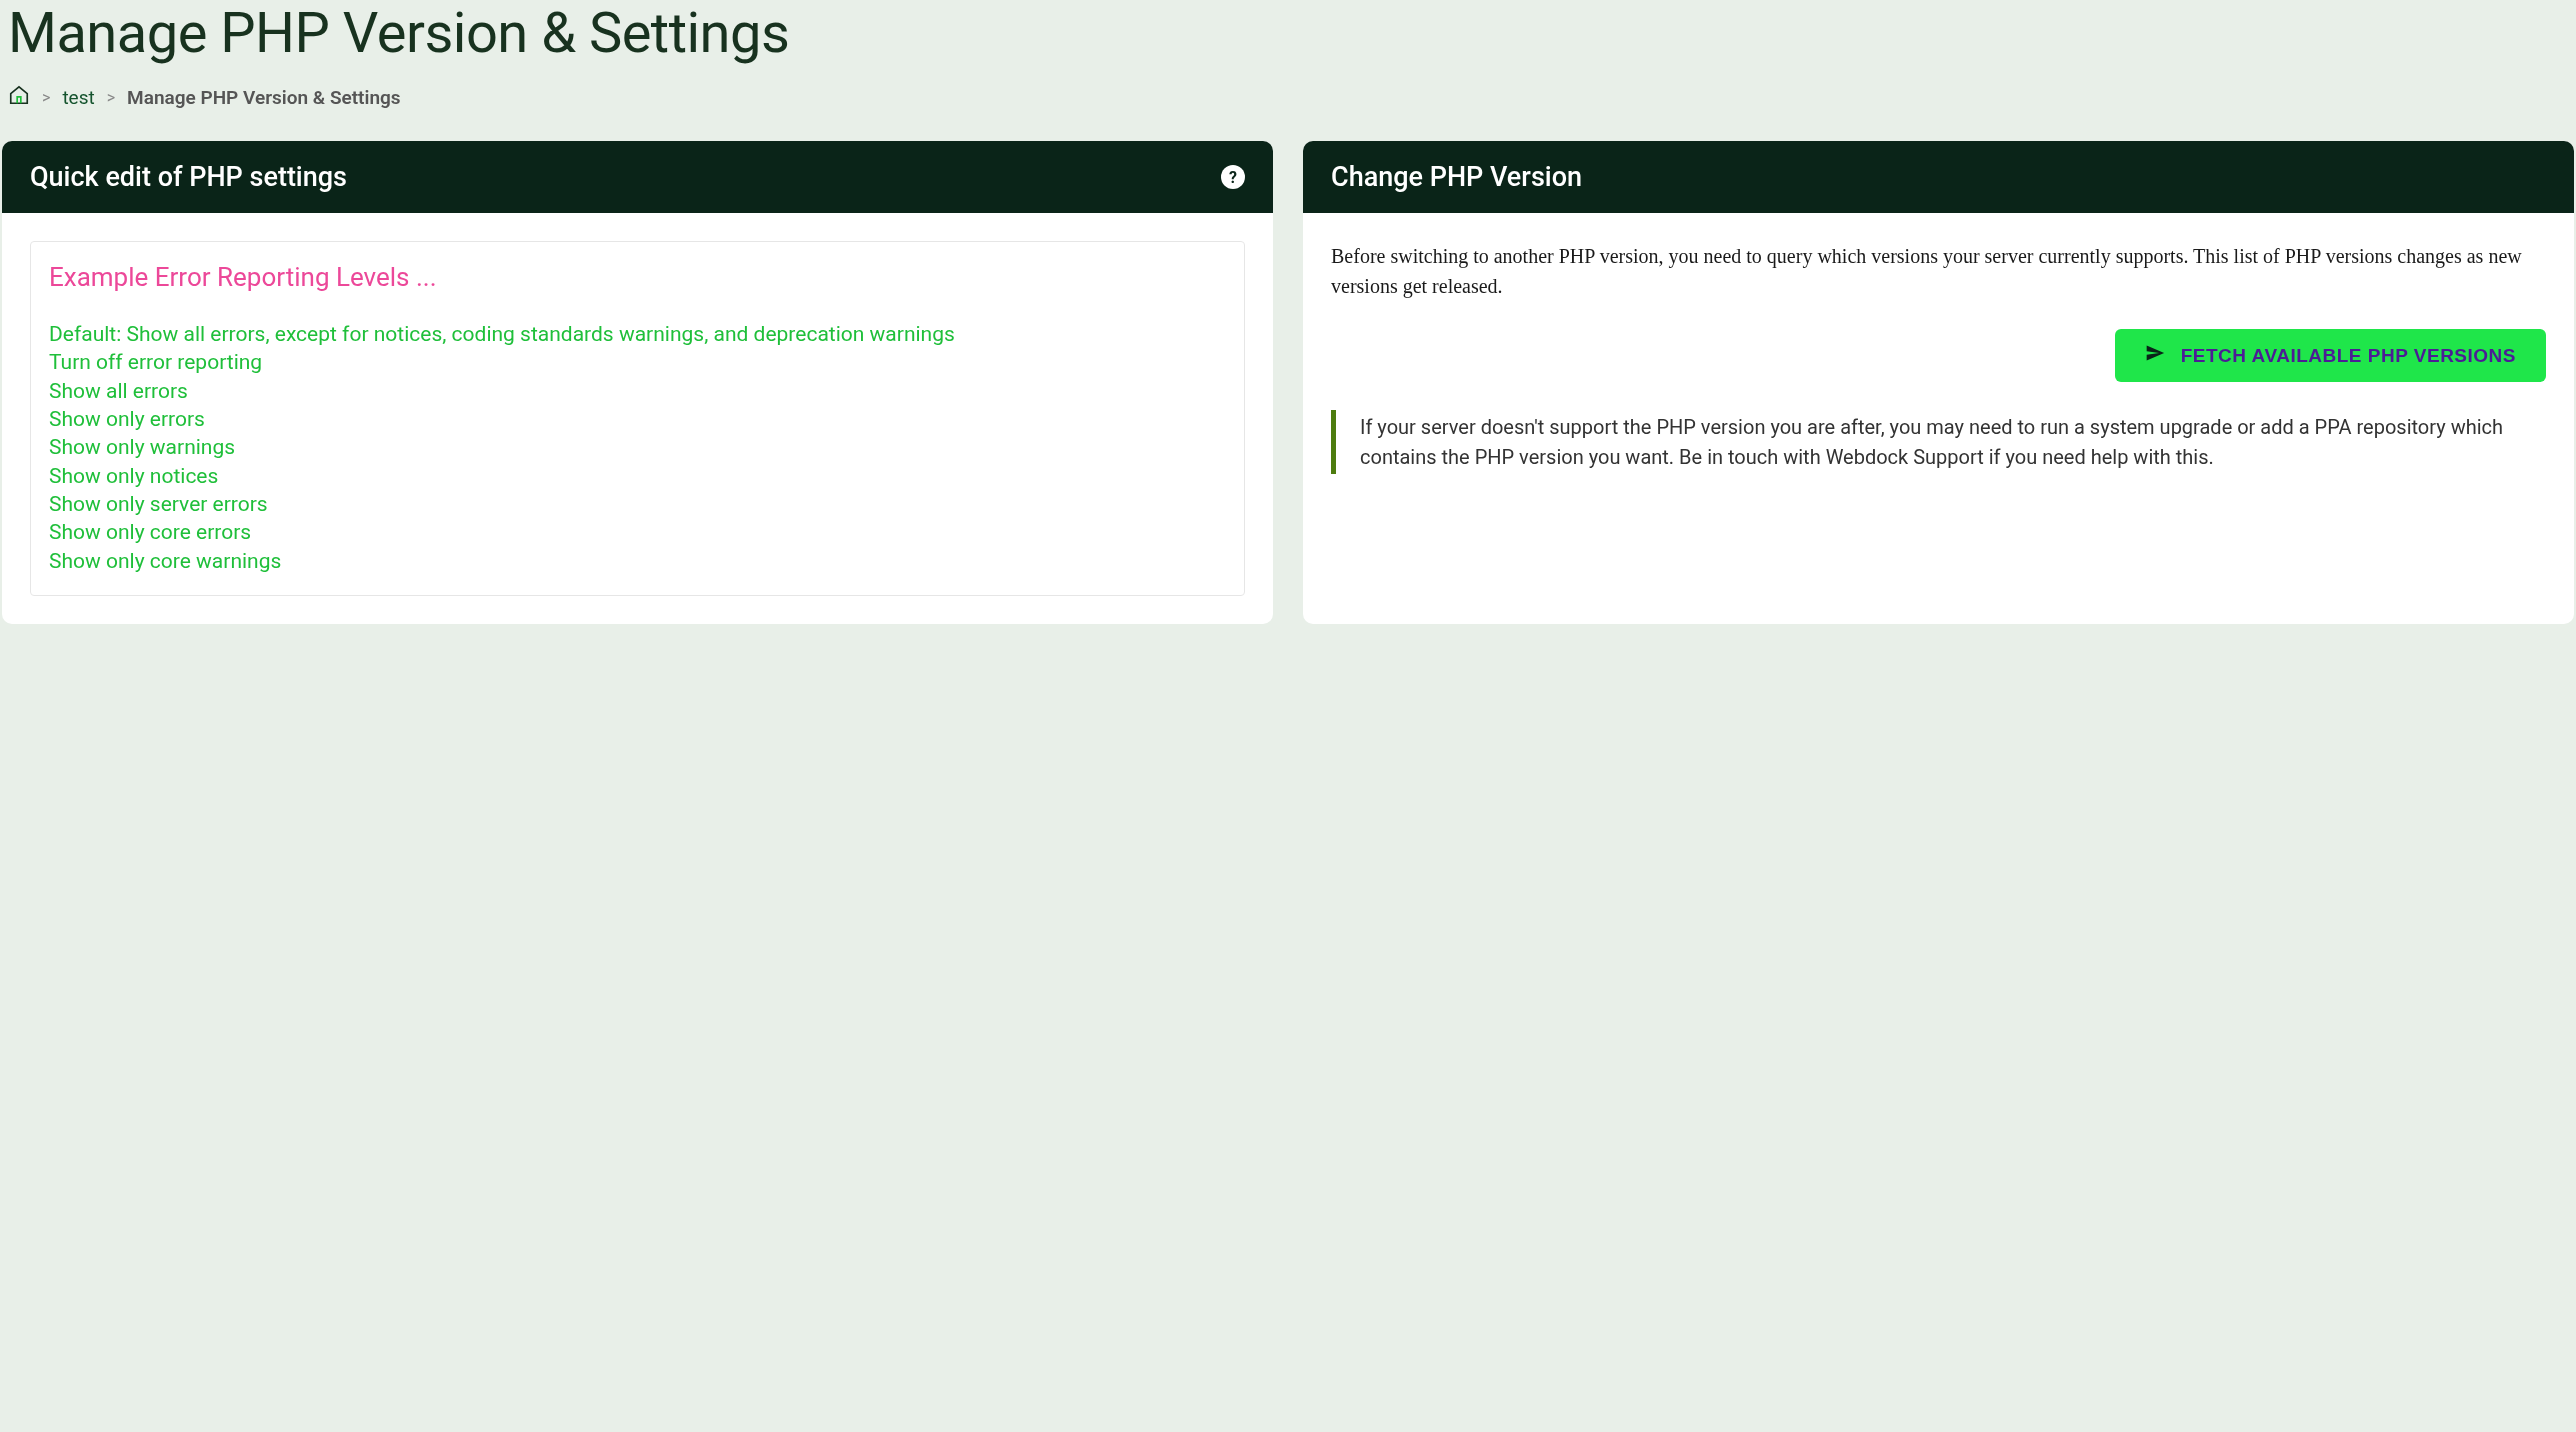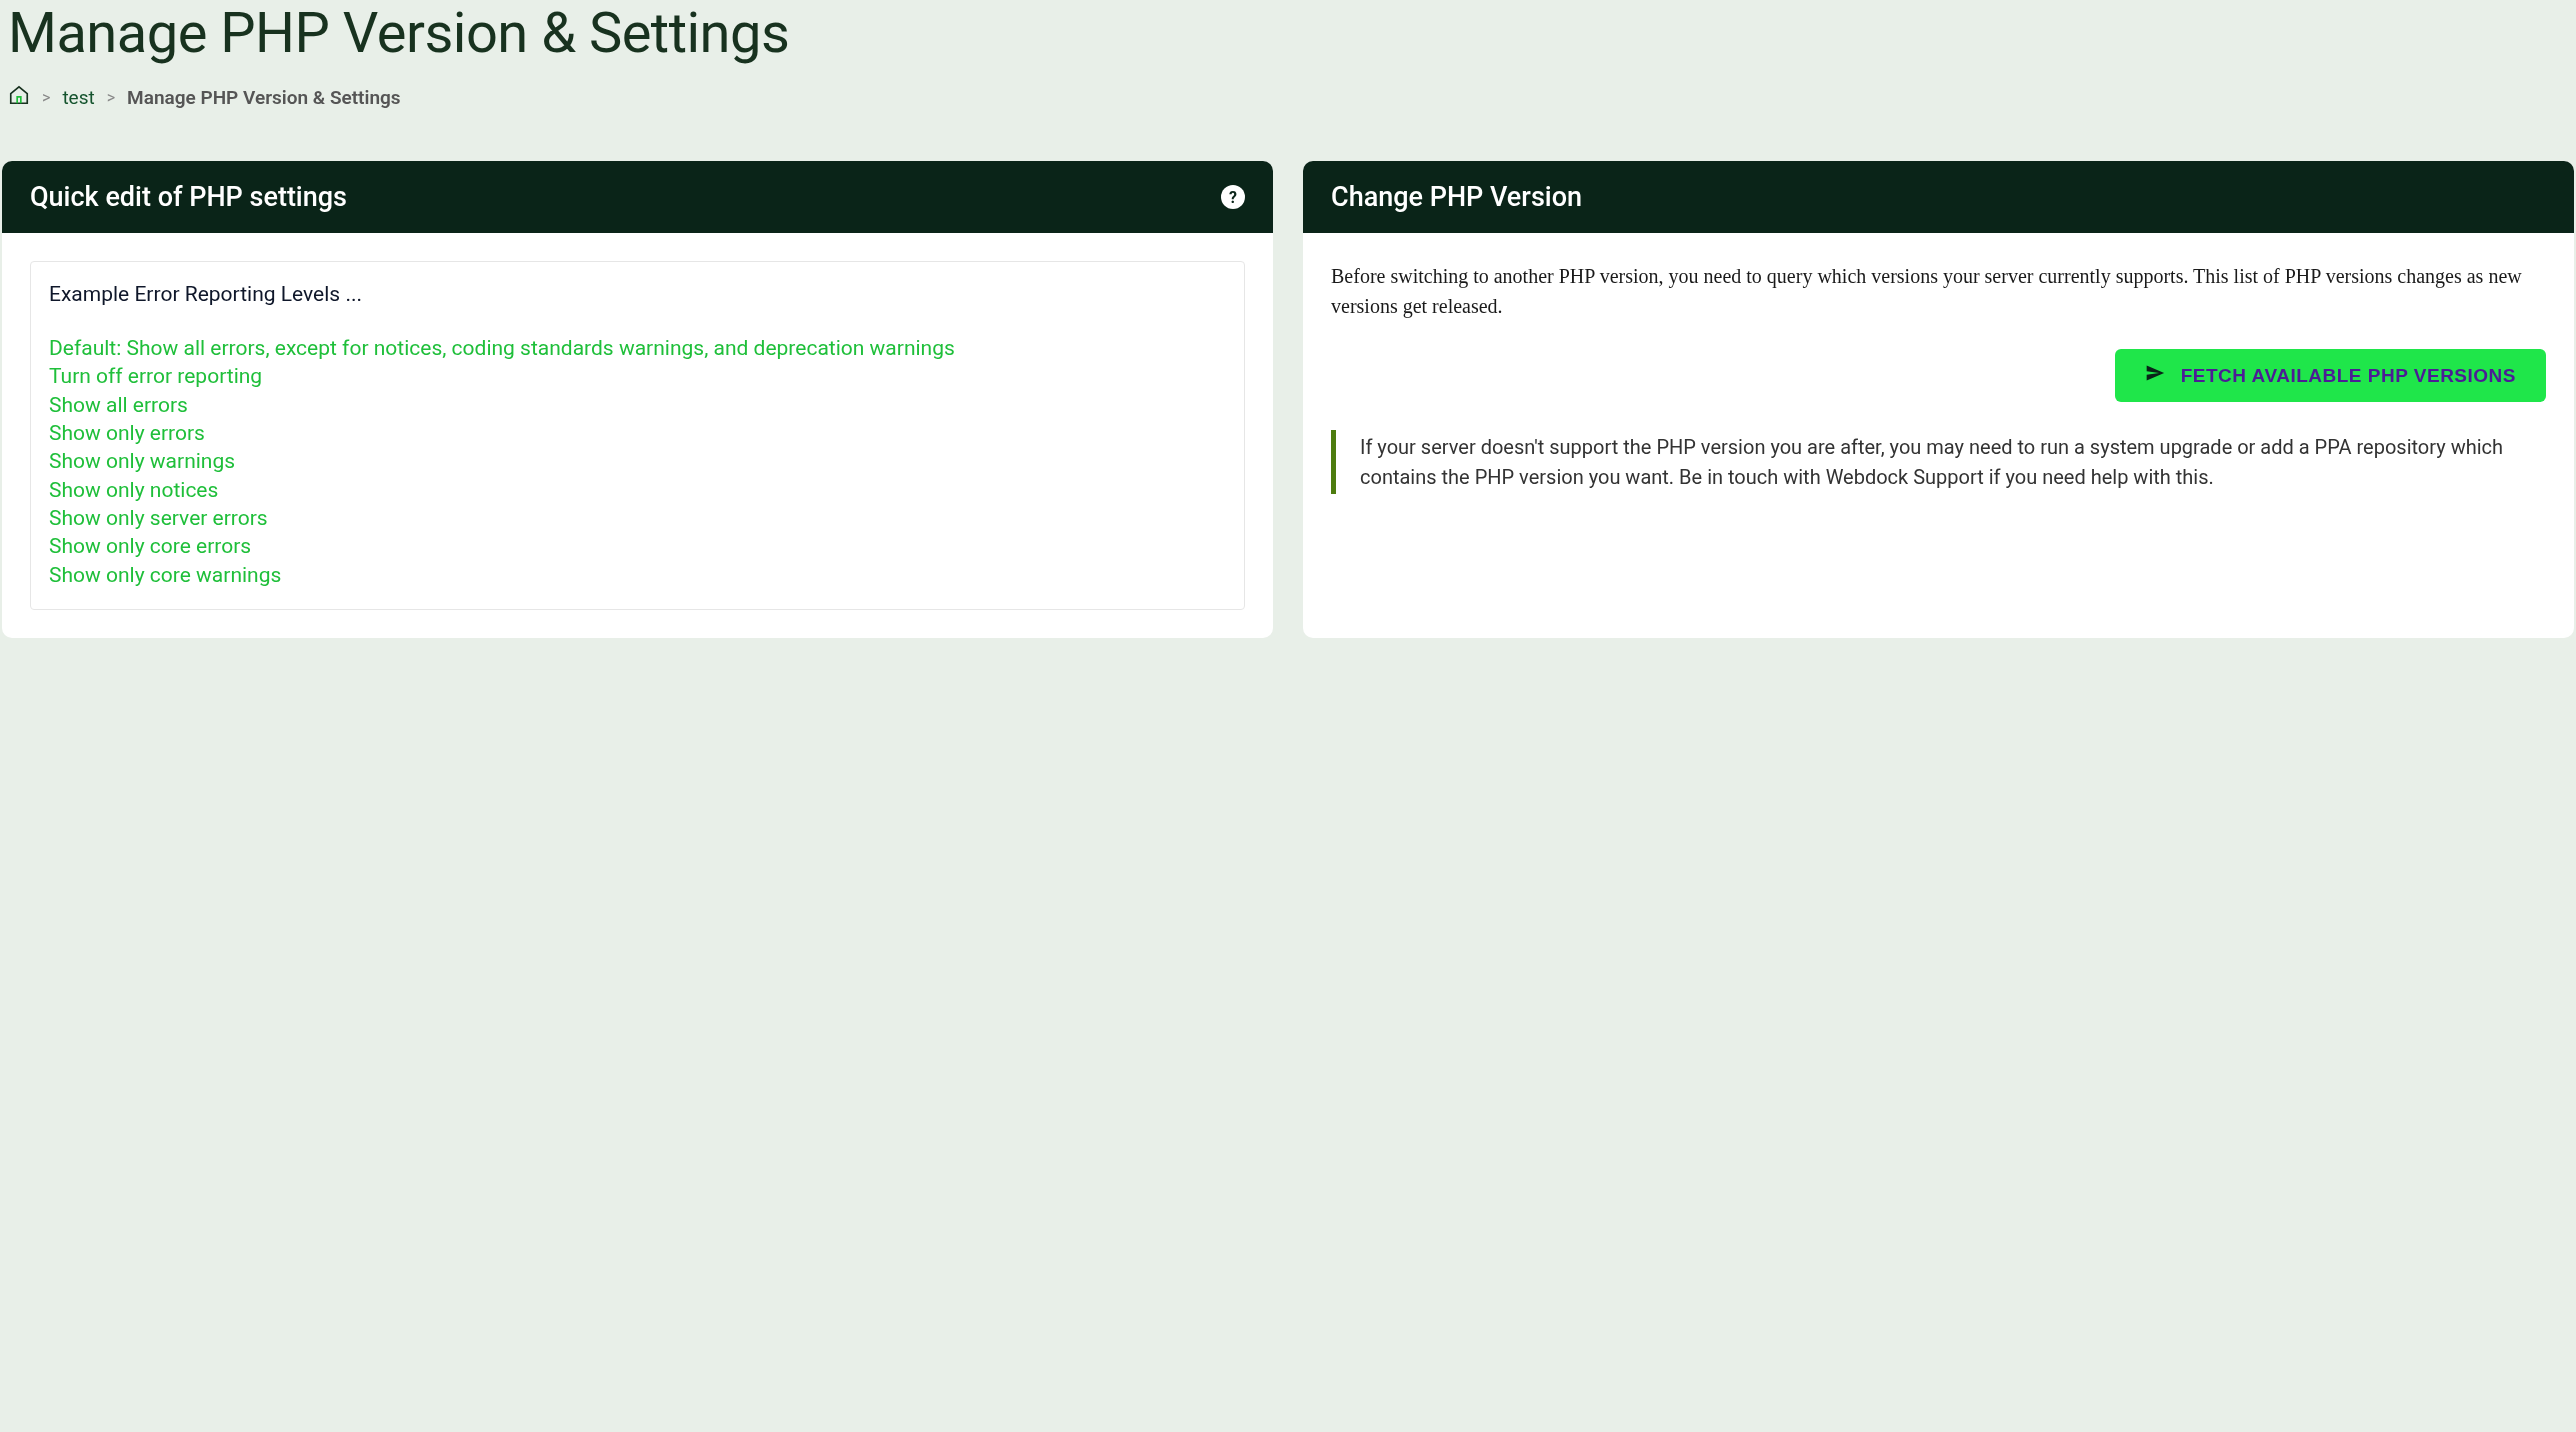--- a/index.html
+++ b/index.html
@@ -47,21 +47,20 @@
       cursor: pointer;
     }
     .breadcrumb-current {
       color: #555;
       font-weight: 600;
     }
     .panels {
       display: flex;
       gap: 30px;
       padding: 0 2px;
-      margin-top: 20px;
     }
     .panel {
       background: #fff;
       border-radius: 10px;
       overflow: hidden;
       flex: 1;
       min-width: 0;
     }
     .panel-left {
       flex-basis: 49%;
@@ -94,22 +93,22 @@
     }
     .panel-body {
       padding: 28px 28px 28px 28px;
     }
     .settings-box {
       border: 1px solid #e6e6e6;
       border-radius: 4px;
       padding: 20px 18px 20px 18px;
     }
     .settings-header {
-      color: #0f172a;
-      font-size: 21px;
+      color: #ec4899;
+      font-size: 26px;
       margin-bottom: 28px;
       font-weight: 400;
     }
     .settings-list {
       display: flex;
       flex-direction: column;
     }
     .settings-item {
       color: #1fbf3a;
       font-size: 21px;

